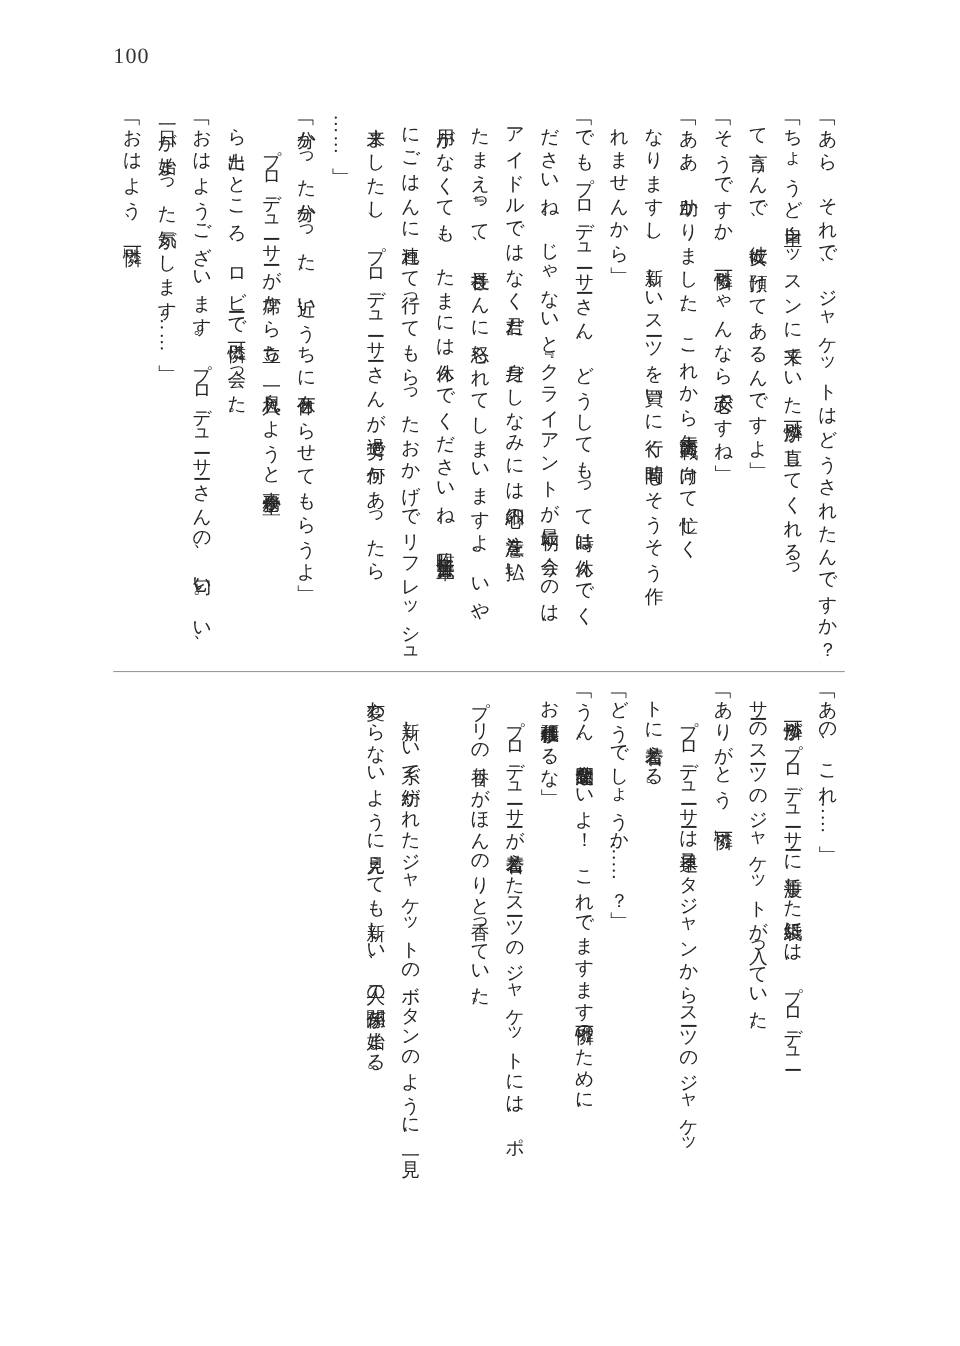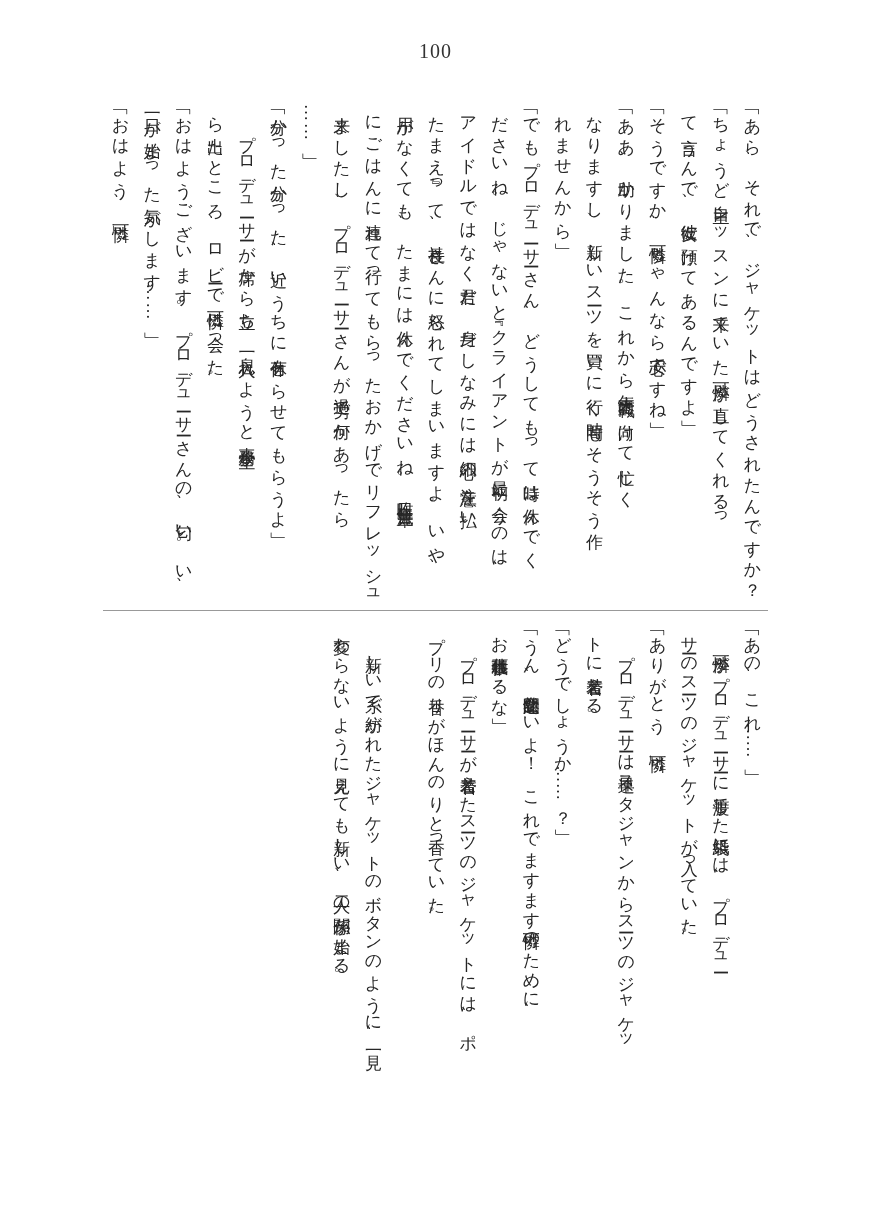--- a/index.html
+++ b/index.html
@@ -11,21 +11,21 @@
     background: #ffffff;
     overflow: hidden;
     font-family: "Liberation Serif", "DejaVu Serif", serif;
     color: #262626;
   }
   .page-number {
     position: absolute;
     top: 40px;
     left: 103px;
     width: 665px;
-    text-align: center;
+    text-align: left;
     font-size: 20px;
     letter-spacing: 1px;
     color: #333333;
   }
   .vtext {
     position: absolute;
     left: 103px;
     width: 665px;
     writing-mode: vertical-rl;
     text-orientation: mixed;

